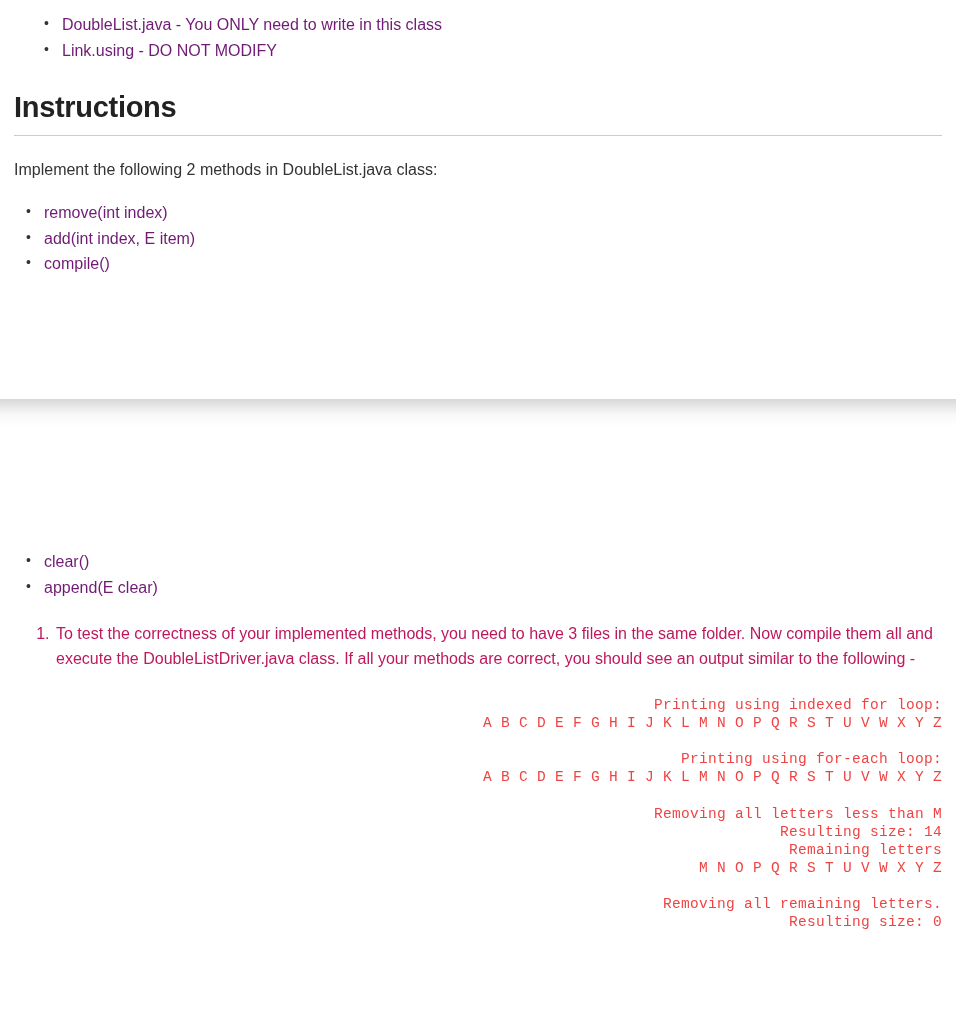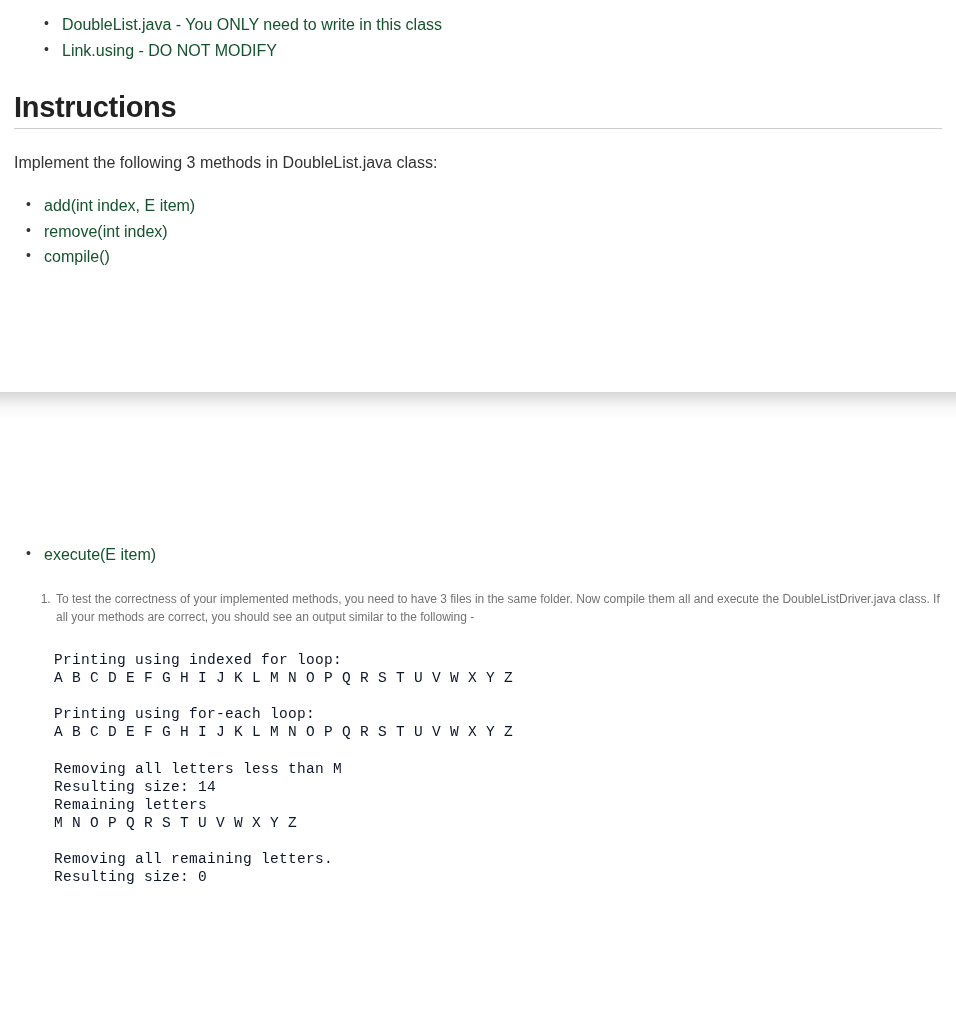--- a/index.html
+++ b/index.html
@@ -20,105 +20,107 @@
     ul.file-list, ul.method-list {
       list-style: none;
       padding-left: 6px;
       margin: 4px 0;
     }
     ul.file-list li, ul.method-list li {
       position: relative;
       padding-left: 24px;
       line-height: 1.6;
       font-size: 16px;
-      color: #14532d;
+      color: #701a75;
     }
     ul.file-list li::before, ul.method-list li::before {
       content: "•";
       position: absolute;
       left: 6px;
       color: #333;
       font-size: 14px;
     }
     ul.file-list-indented {
       padding-left: 24px;
     }
     h2.section-heading {
       font-size: 29px;
       font-weight: 700;
       color: #222;
       margin-top: 28px;
       margin-bottom: 10px;
       letter-spacing: -0.3px;
       border-bottom: 1px solid #ccc;
-      padding-bottom: 4px;
+      padding-bottom: 11px;
     }
     p.body-text {
       font-size: 16px;
       color: #333;
       margin: 22px 0 18px 0;
       line-height: 1.5;
     }
     .divider-band {
       height: 28px;
       width: 100%;
       background: linear-gradient(to bottom, #d8d8d8 0%, #f8f8f8 55%, #ffffff 100%);
       margin-top: 110px;
       margin-bottom: 110px;
     }
     ol.test-list {
       list-style: decimal;
       padding-left: 40px;
       margin-top: 22px;
     }
     ol.test-list li {
-      font-size: 12px;
+      font-size: 16px;
       line-height: 1.55;
-      color: #737373;
+      color: #be185d;
       padding-left: 2px;
     }
     .code-block {
       font-family: "Courier New", Courier, monospace;
       font-size: 14.5px;
       white-space: pre;
-      color: #0f172a;
+      color: #ef4444;
       margin-top: 24px;
-      margin-left: 40px;
+      margin-left: 52px;
       line-height: 1.25;
       letter-spacing: 0.3px;
+      text-align: right;
     }
   </style>
 </head>
 <body>
 
 <div class="section">
 
   <ul class="file-list file-list-indented">
     <li>DoubleList.java - You ONLY need to write in this class</li>
     <li>Link.using - DO NOT MODIFY</li>
   </ul>
 
   <h2 class="section-heading">Instructions</h2>
 
-  <p class="body-text">Implement the following 3 methods in DoubleList.java class:</p>
+  <p class="body-text">Implement the following 2 methods in DoubleList.java class:</p>
 
   <ul class="method-list">
+    <li>remove(int index)</li>
     <li>add(int index, E item)</li>
-    <li>remove(int index)</li>
     <li>compile()</li>
   </ul>
 
 </div>
 
 <div class="divider-band"></div>
 
 <div class="section">
 
   <ul class="method-list">
-    <li>execute(E item)</li>
+    <li>clear()</li>
+    <li>append(E clear)</li>
   </ul>
 
 
   <ol class="test-list">
     <li>To test the correctness of your implemented methods, you need to have 3 files in the same folder. Now compile them all and execute the DoubleListDriver.java class. If all your methods are correct, you should see an output similar to the following -</li>
   </ol>
 
   <div class="code-block">Printing using indexed for loop:
 A B C D E F G H I J K L M N O P Q R S T U V W X Y Z
 

